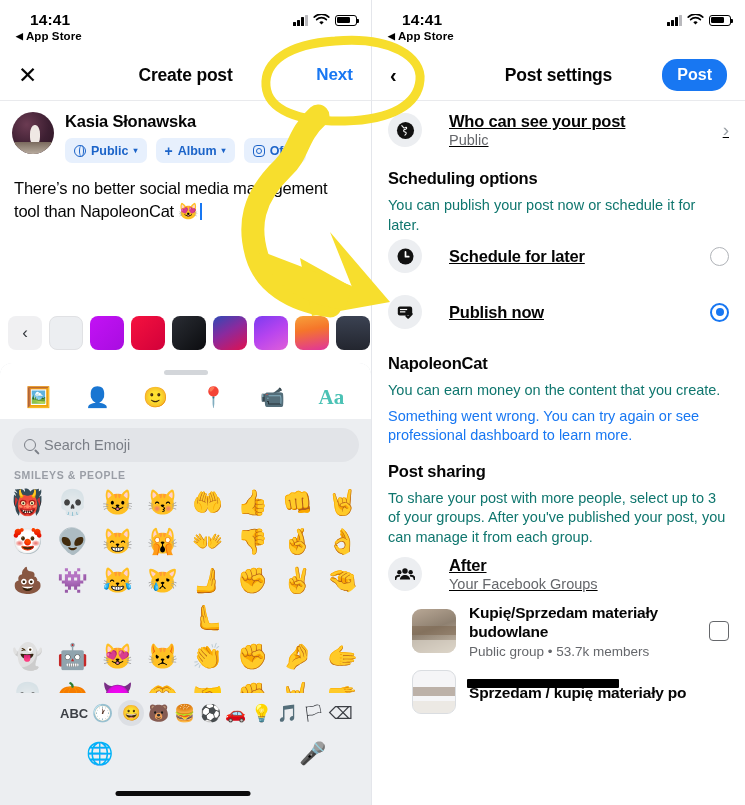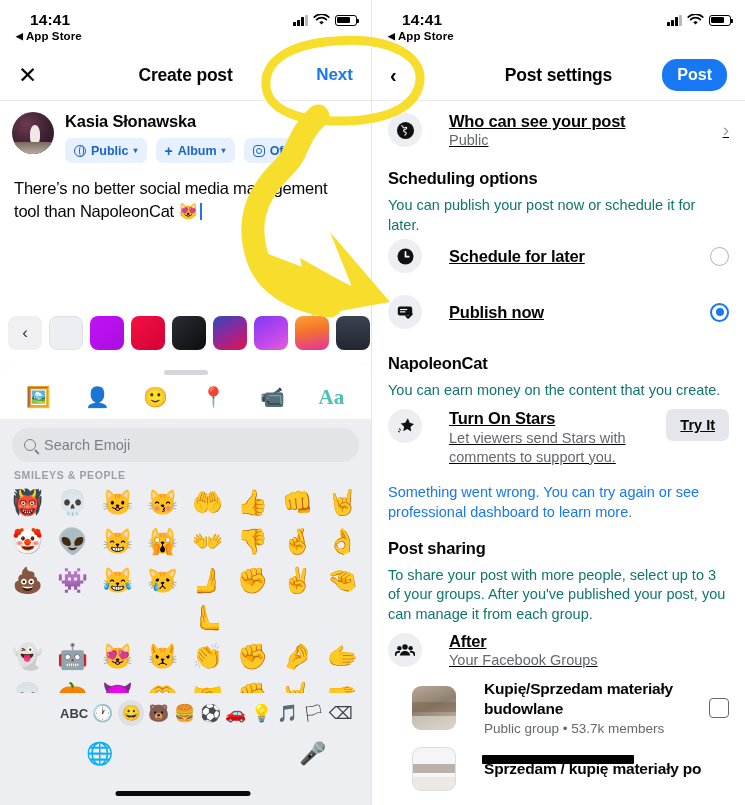--- a/index.html
+++ b/index.html
@@ -127,21 +127,21 @@
   .radio { width:19px; height:19px; border-radius:50%; border:1.8px solid #b0b3b8; flex:none; }
   .radio.on { border-color:#1877f2; border-width:2px; position:relative; }
   .radio.on::after{content:'';position:absolute;left:3.5px;top:3.5px;width:8px;height:8px;
                    border-radius:50%;background:#1877f2;}
   .checkbox { width:20px; height:20px; border-radius:4px; border:1.6px solid #65676b; flex:none; }
 
   .tryit { background:#e4e6eb; border:none; border-radius:7px; padding:8px 14px;
            font-size:14.5px; font-weight:700; color:#050505; }
   .errlink { padding:6px 16px 2px 16px; font-size:14.5px; line-height:1.35; color:#1877f2; }
 
-  .grp-row { display:flex; align-items:center; gap:28px; padding:7px 16px 7px 40px; }
+  .grp-row { display:flex; align-items:center; gap:13px; padding:7px 16px 7px 40px; }
   .grp-thumb { width:44px; height:44px; border-radius:9px; flex:none; overflow:hidden;
                background:linear-gradient(160deg,#b9a896 0%,#8e8070 45%,#cfc4b4 100%); position:relative;}
   .grp-thumb::before{content:'';position:absolute;left:0;top:38%;width:100%;height:22%;
                background:rgba(120,95,70,.45);}
   .grp-thumb::after{content:'';position:absolute;left:0;bottom:0;width:100%;height:30%;
                background:rgba(230,225,215,.6);}
   .grp-thumb.plain{ background:#f5f5f7; border:1px solid #dadde1; }
   .grp-t { font-size:15.5px; font-weight:700; color:#050505; line-height:1.25; letter-spacing:-.2px;}
   .grp-s { font-size:13.5px; color:#65676b; margin-top:3px; }
   .redact { display:inline-block; background:#000; height:10px; border-radius:1px;
@@ -401,33 +401,20 @@
           <div class="row-t">Publish now</div>
         </div>
         <div class="radio on"></div>
       </div>
 
       <div class="sect" style="padding-top:14px;">
         <div class="sect-t">NapoleonCat</div>
         <div class="sect-d">You can earn money on the content that you create.</div>
       </div>
 
-      <div class="row" style="align-items:flex-start;padding-top:8px;">
-        <div class="cicon">
-          <svg width="19" height="19" viewBox="0 0 20 20">
-            <path d="M12.5 2.4 14.4 7.1 19 8.3l-3.8 3.2.9 4.8-4.2-2.6-4.3 2.4 1-4.7-3.6-3.4 4.7-.9Z" fill="#111"></path>
-            <path d="M3.6 13.6l1.1 1.1M2.6 15.9l1 .9" stroke="#111" stroke-width="1.1" stroke-linecap="round"></path>
-          </svg>
-        </div>
-        <div class="row-main">
-          <div class="row-t">Turn On Stars</div>
-          <div class="row-s" style="max-width:200px;line-height:1.3;">Let viewers send Stars with comments to support you.</div>
-        </div>
-        <button class="tryit">Try It</button>
-      </div>
 
       <div class="errlink">Something went wrong. You can try again or see professional dashboard to learn more.</div>
 
       <div class="sect" style="padding-top:14px;">
         <div class="sect-t">Post sharing</div>
         <div class="sect-d">To share your post with more people, select up to 3 of your groups. After you've published your post, you can manage it from each group.</div>
       </div>
 
       <div class="row" style="padding-top:8px;padding-bottom:4px;">
         <div class="cicon">

